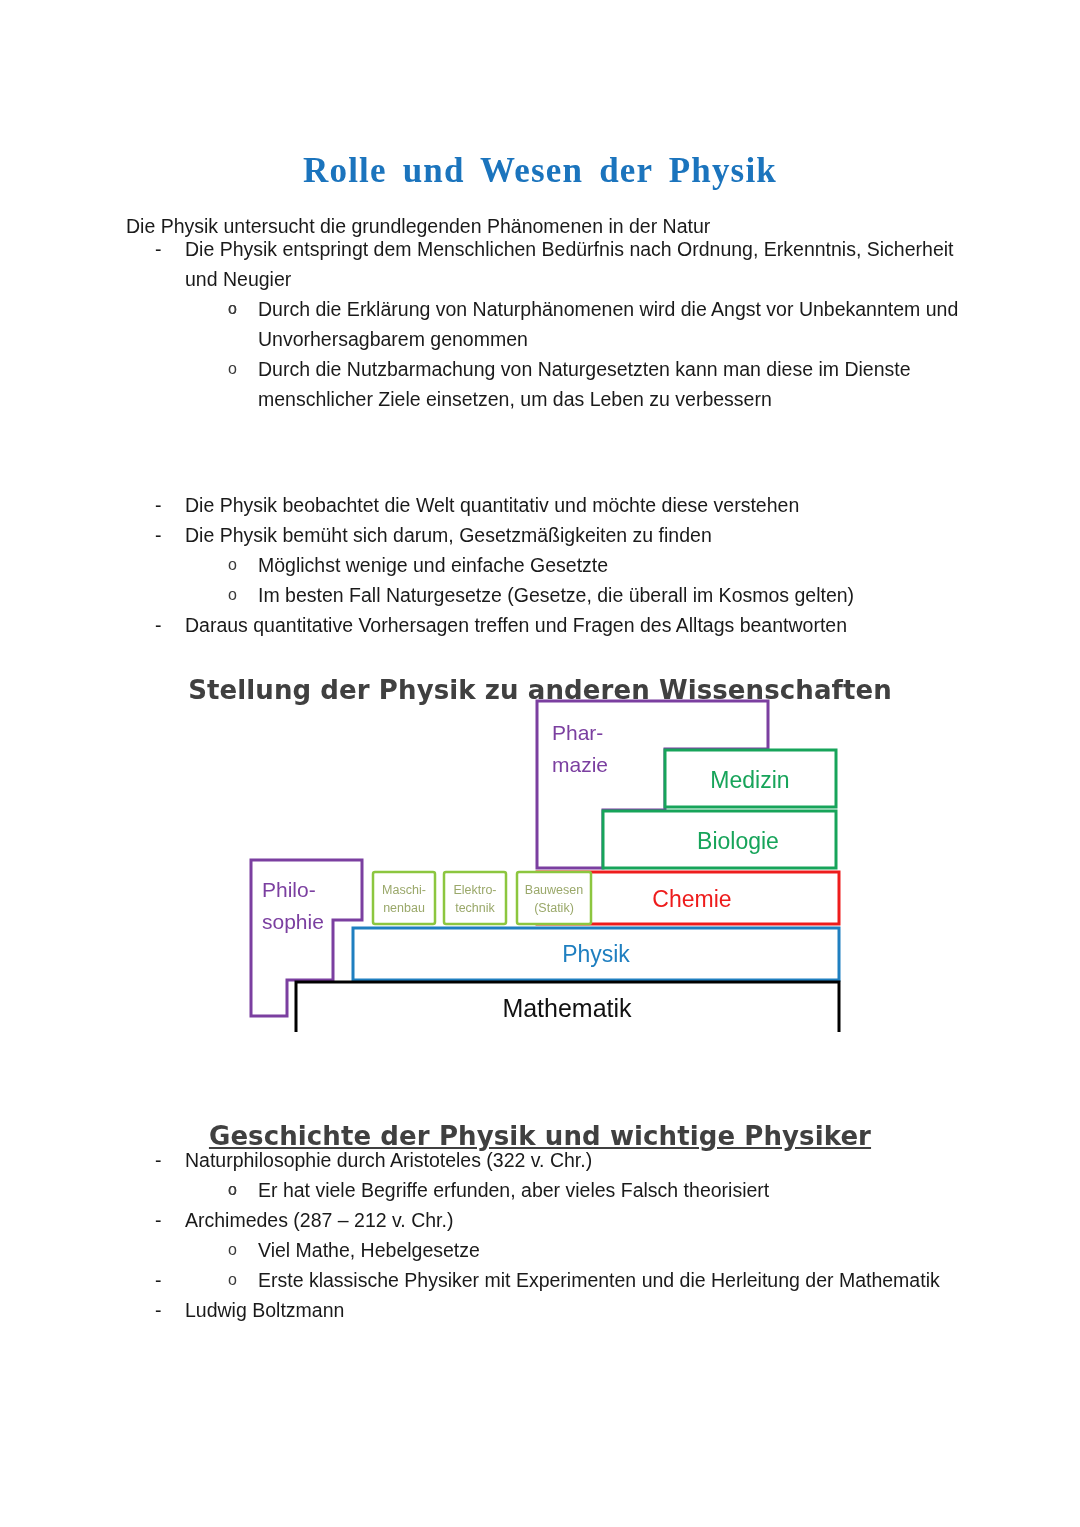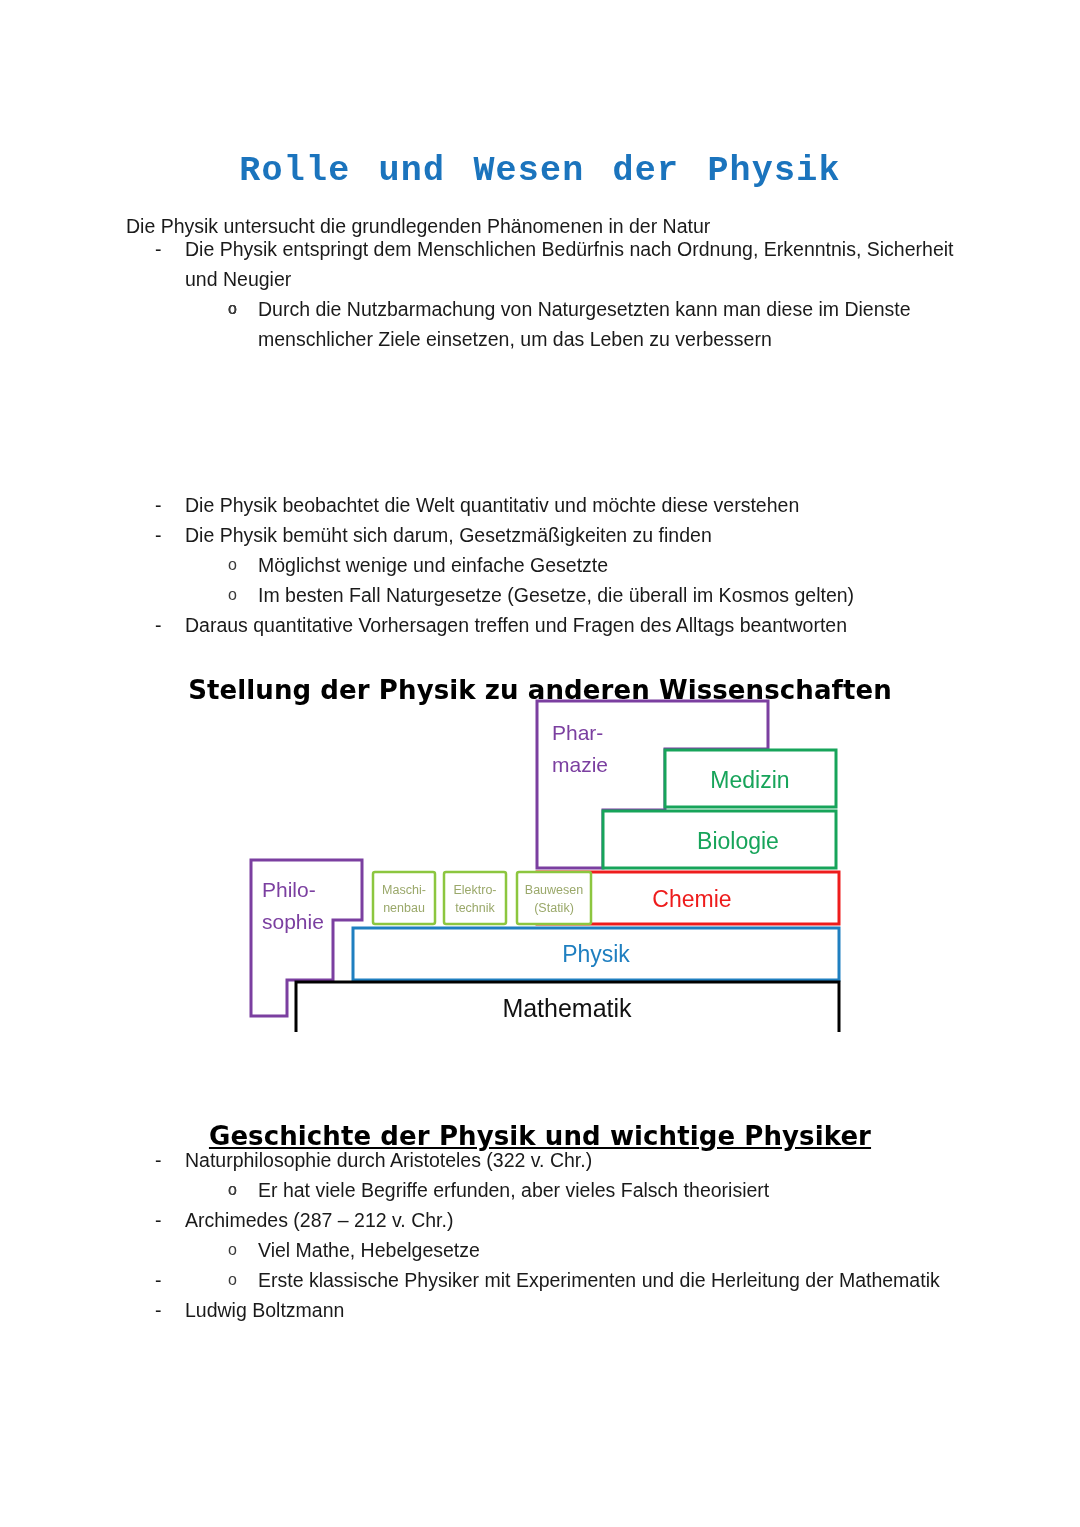--- a/index.html
+++ b/index.html
@@ -29,30 +29,30 @@
     position: absolute;
     left: 0;
     top: 128px;
     width: 1080px;
     text-align: center;
     font-size: 35px;
     font-weight: bold;
     color: #1b74bd;
     letter-spacing: 1.2px;
     word-spacing: 6px;
-    font-family: Liberation Mono, monospace;
+    font-family: Liberation Serif, serif;
   }
 
   .section-heading {
     position: absolute;
     width: 1080px;
     left: 0;
     text-align: center;
     font-size: 26px;
-    color: #000000;
+    color: #404040;
     font-family: "DejaVu Sans", sans-serif;
     letter-spacing: 0.1px;
   }
   .section-heading.h-stellung { top: 653px; }
   .section-heading.h-geschichte { top: 1099px; text-decoration: underline; }
 
   
   .lead {
     position: absolute;
     left: 126px;
@@ -131,20 +131,21 @@
   <div class="bullets block-a">
       <div class="li lv1">
         <span class="marker">-</span>
         <span class="txt">Die Physik entspringt dem Menschlichen Bedürfnis nach Ordnung, Erkenntnis, Sicherheit und Neugier</span>
       </div>
       <div class="li lv2">
         <span class="marker">o</span>
       </div>
       <div class="li lv2">
         <span class="marker">o</span>
+        <span class="txt">Durch die Erklärung von Naturphänomenen wird die Angst vor Unbekanntem und Unvorhersagbarem genommen</span>
       </div>
       <div class="li lv2">
         <span class="marker">o</span>
         <span class="txt">Durch die Nutzbarmachung von Naturgesetzten kann man diese im Dienste menschlicher Ziele einsetzen, um das Leben zu verbessern</span>
       </div>
     </div>
 
   <div class="bullets block-b">
       <div class="li lv1">
         <span class="marker">-</span>

